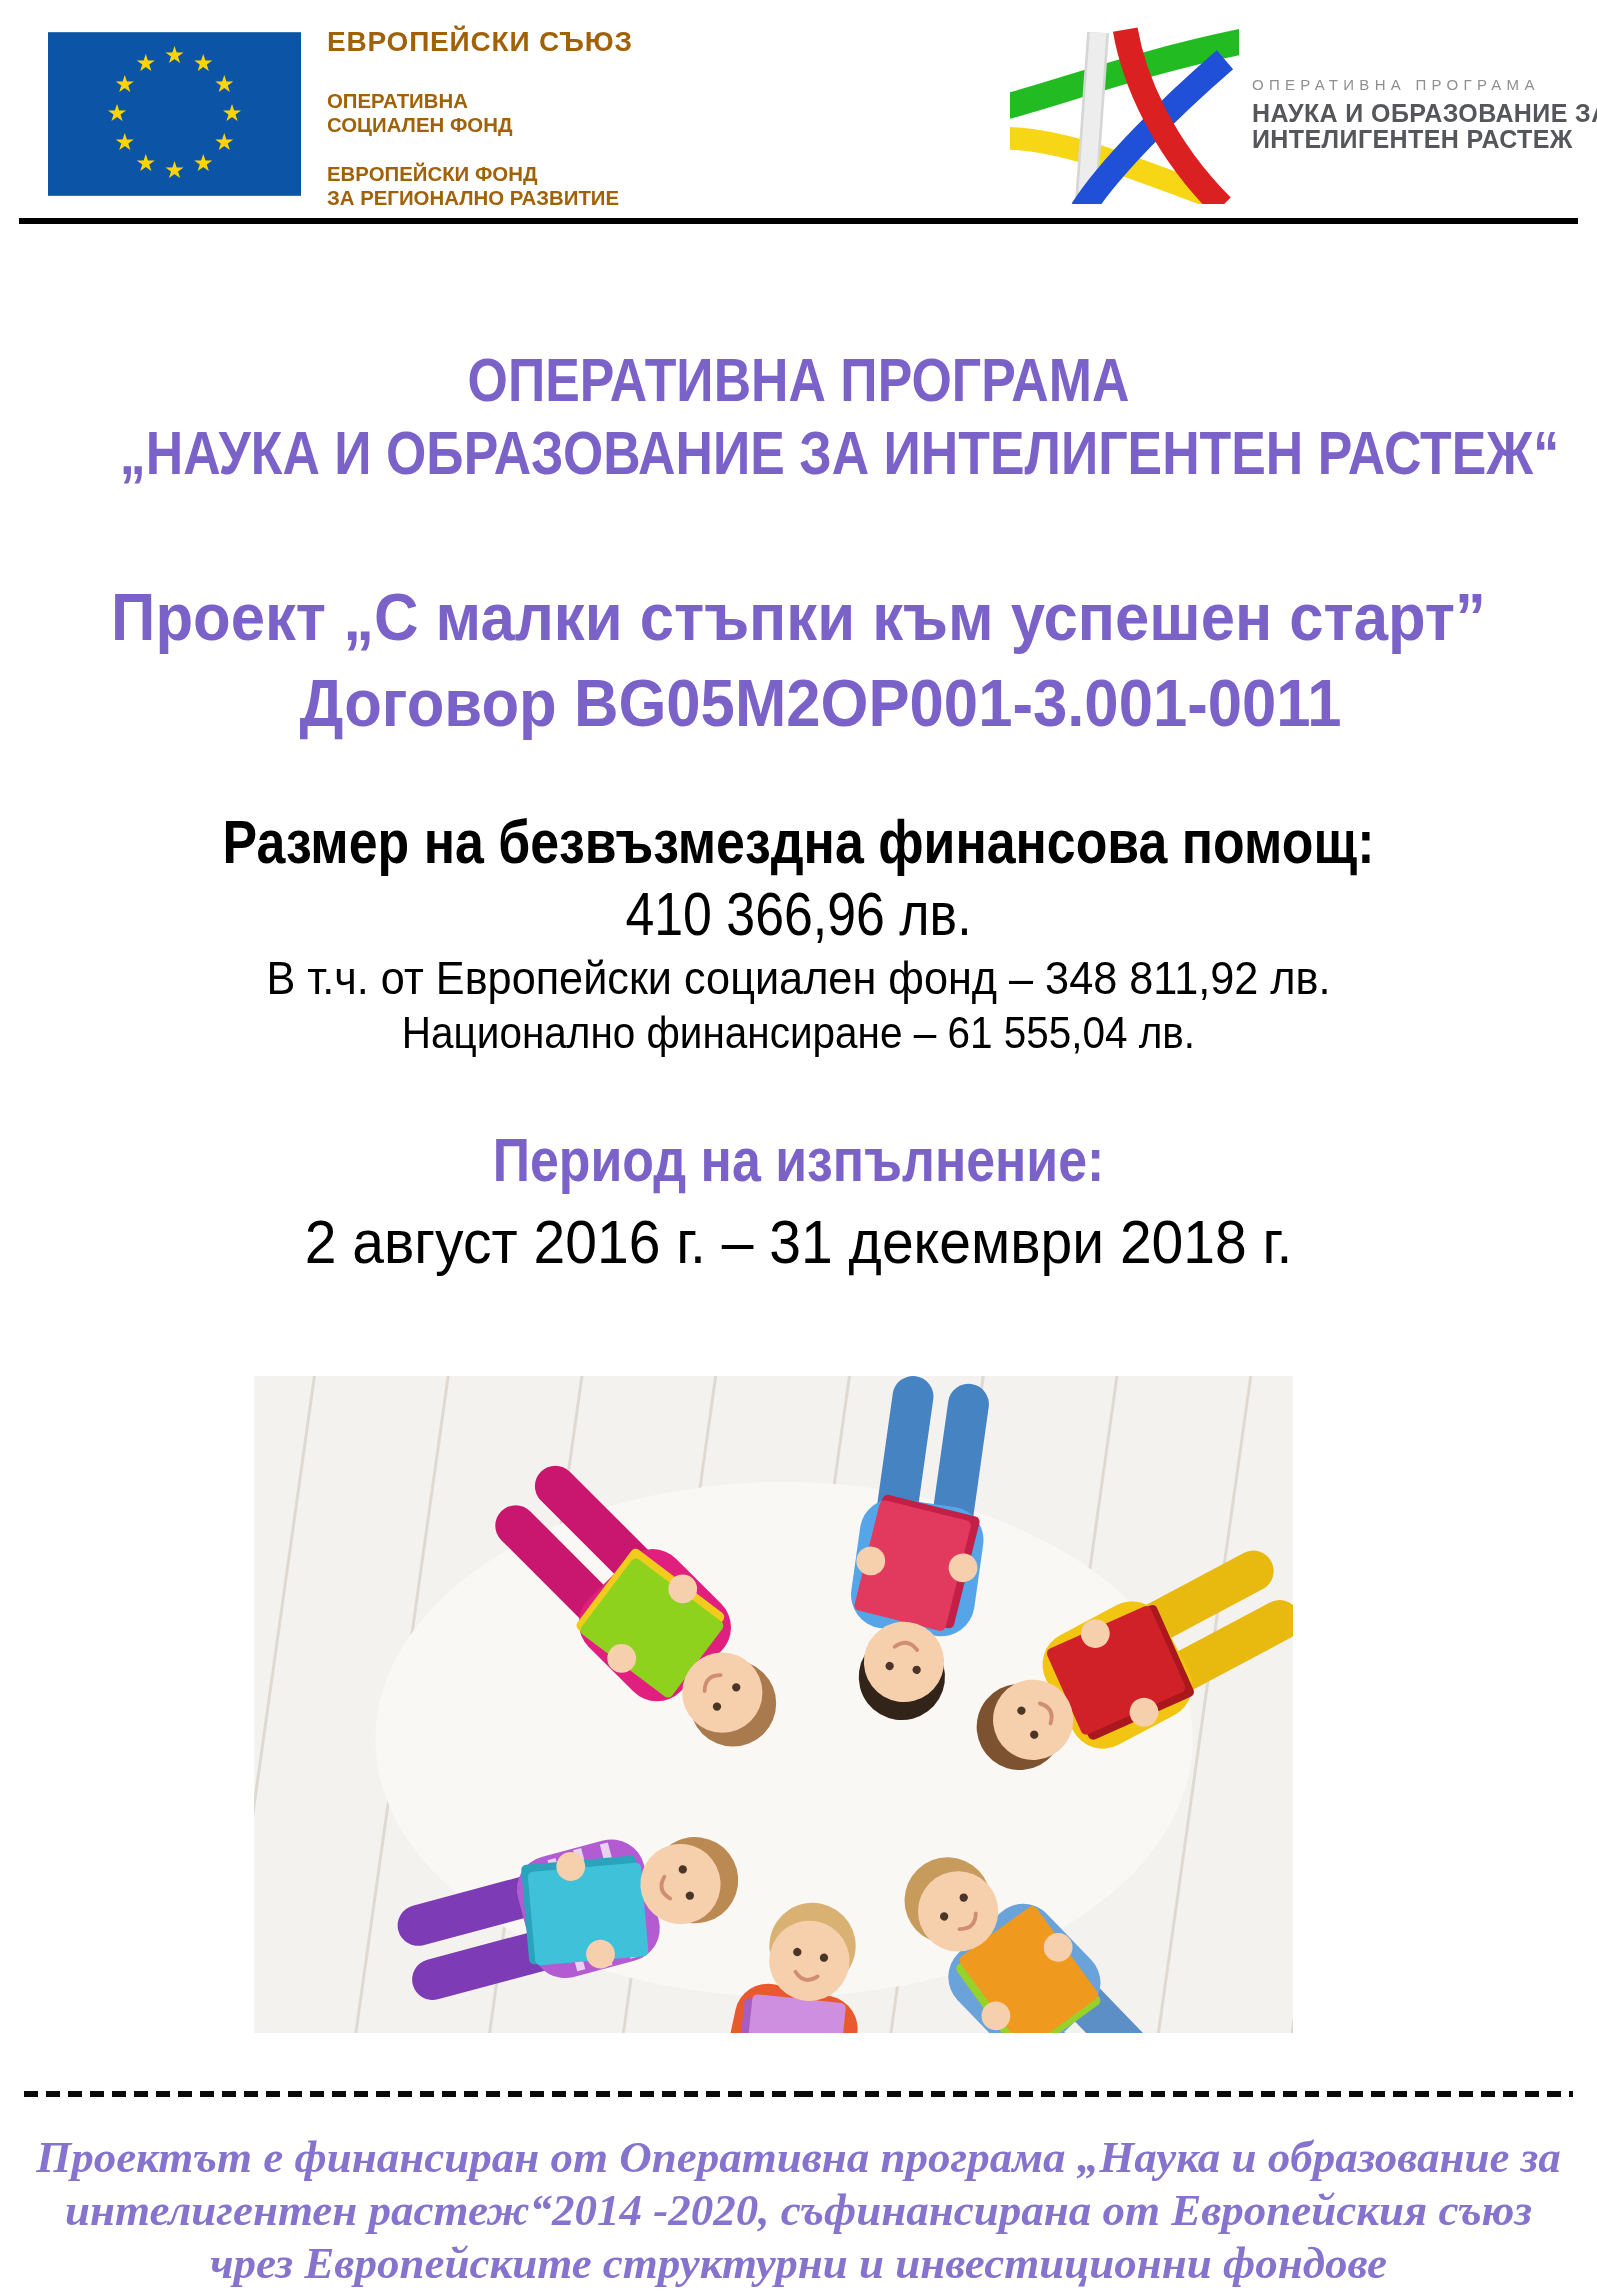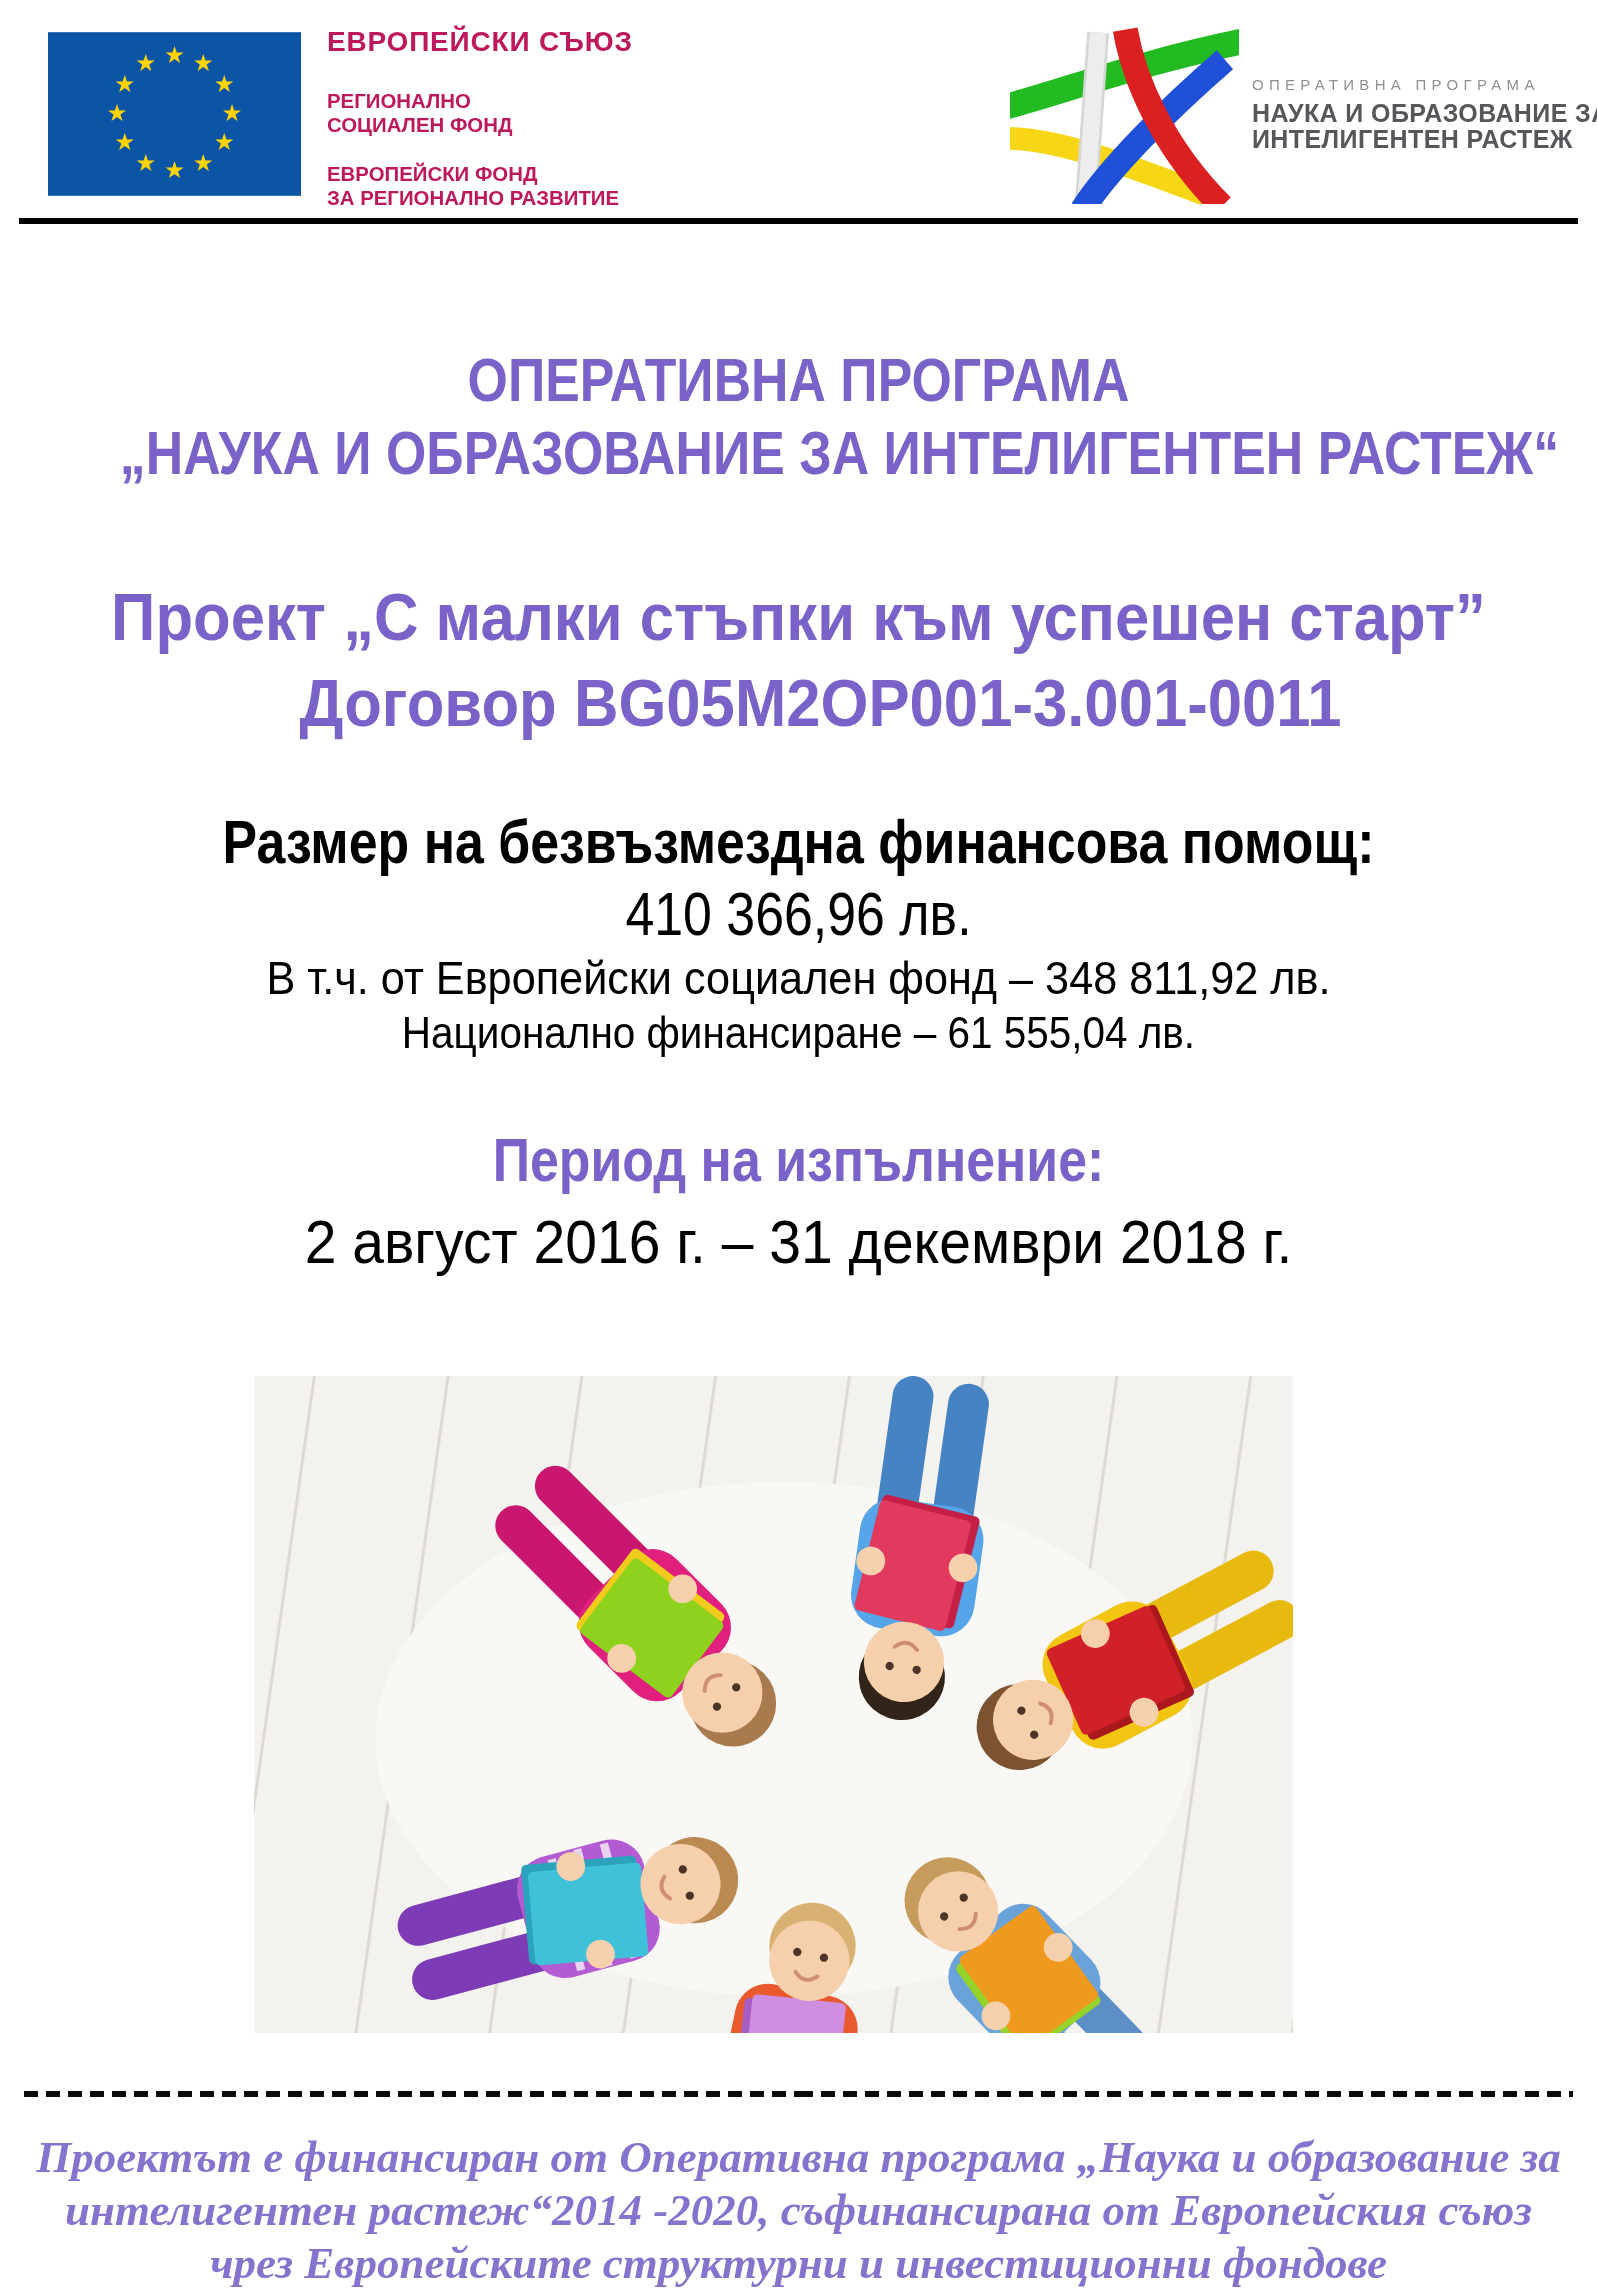--- a/index.html
+++ b/index.html
@@ -6,21 +6,21 @@
   .page{position:relative;width:1597px;height:2295px;background:#ffffff;overflow:hidden;
         font-family:"Liberation Sans",sans-serif;color:#000;}
   .abs{position:absolute;}
   .nw{white-space:nowrap;}
   .centered{left:0;right:0;text-align:center;}
   .cond{display:block;transform:scaleX(.85);}
   .cond92{display:block;transform:scaleX(.92);}
 
   
   .eu-flag{position:absolute;left:48px;top:32px;width:253px;height:164px;}
-  .eu-text{position:absolute;left:327px;top:26px;color:#be185d;}
+  .eu-text{position:absolute;left:327px;top:26px;color:#a16207;}
   .eu-title{font-size:28px;font-weight:700;letter-spacing:0.8px;margin-bottom:32px;}
   .eu-sub{font-size:20.4px;font-weight:700;line-height:23.5px;}
   .eu-gap{height:26px;}
   .op-ribbons{position:absolute;left:1010px;top:25px;width:229px;height:179px;}
   .op-text{position:absolute;left:1252px;top:76px;}
   .op-kicker{font-size:15px;font-weight:400;letter-spacing:5.3px;color:#8f8f8f;margin-bottom:6.8px;}
   .op-line{font-size:25px;font-weight:700;color:#55575b;line-height:26.5px;letter-spacing:0.4px;}
   .rule{position:absolute;left:19px;right:19px;top:218px;height:6px;background:#000;}
 
   
@@ -66,21 +66,21 @@
         <text x="129.0" y="182.8" text-anchor="middle" font-size="31" fill="#ffd400">★</text>
         <text x="101.2" y="155.0" text-anchor="middle" font-size="31" fill="#ffd400">★</text>
         <text x="91.0" y="117.0" text-anchor="middle" font-size="31" fill="#ffd400">★</text>
         <text x="101.2" y="79.0" text-anchor="middle" font-size="31" fill="#ffd400">★</text>
         <text x="129.0" y="51.2" text-anchor="middle" font-size="31" fill="#ffd400">★</text>
       </g>
   </svg>
 
   <div class="eu-text">
     <div class="eu-title nw">ЕВРОПЕЙСКИ СЪЮЗ</div>
-    <div class="eu-sub nw">РЕГИОНАЛНО</div>
+    <div class="eu-sub nw">ОПЕРАТИВНА</div>
     <div class="eu-sub nw">СОЦИАЛЕН ФОНД</div>
     <div class="eu-gap"></div>
     <div class="eu-sub nw">ЕВРОПЕЙСКИ ФОНД</div>
     <div class="eu-sub nw">ЗА РЕГИОНАЛНО РАЗВИТИЕ</div>
   </div>
 
   <svg class="op-ribbons" viewBox="0 0 302 237">
     <path d="M -6 108 C 70 88, 170 50, 306 22" fill="none" stroke="#22bb22" stroke-width="34"></path>
     <path d="M -6 150 C 60 150, 140 180, 262 226" fill="none" stroke="#f7d616" stroke-width="30"></path>
     <path d="M 116 10 L 100 235" fill="none" stroke="#d6d6d6" stroke-width="29"></path>

